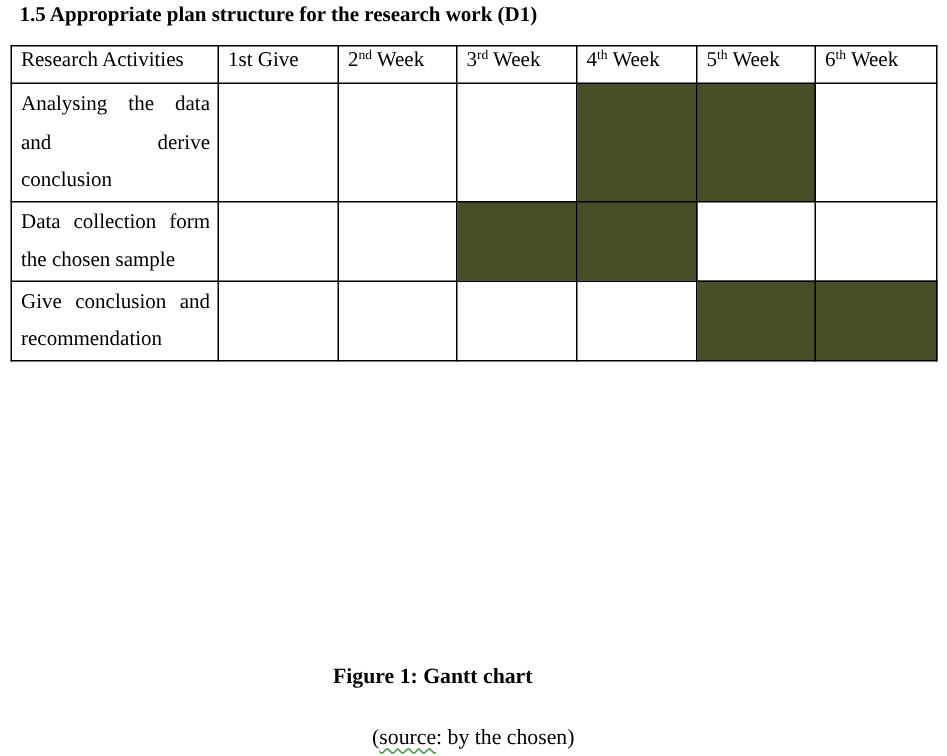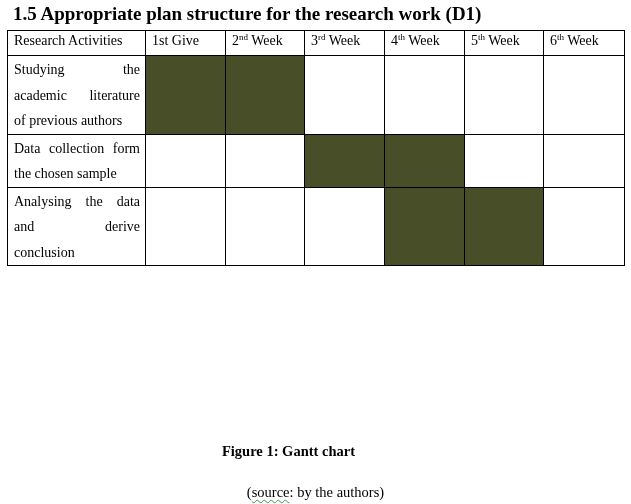--- a/index.html
+++ b/index.html
@@ -1,18 +1,18 @@
 <!DOCTYPE html>
 <html><head>
 <meta charset="utf-8">
 <style>
   html, body { margin: 0; padding: 0; background: #ffffff; }
   body { width: 631px; height: 504px; position: relative; overflow: hidden;
          font-family: "Liberation Serif", "DejaVu Serif", serif; color: #000; }
-  .heading { position: absolute; left: 13px; top: 3px; font-size: 19px; font-weight: bold; white-space: nowrap; }
+  .heading { position: absolute; left: 13px; top: 3px; font-size: 14px; font-weight: bold; white-space: nowrap; }
   table.gantt { position: absolute; left: 7px; top: 30px; border-collapse: collapse; table-layout: fixed; width: 617px; padding-left: 29px; }
   table.gantt td, table.gantt th { border: 1.2px solid #000; padding: 0; vertical-align: top; font-weight: normal; font-size: 14px; }
   table.gantt th { height: 24px; text-align: left; padding-left: 6px; line-height: 20px; white-space: nowrap; }
   table.gantt td.activity { padding: 1px 5px 0 6px; line-height: 25.5px; text-align: justify; text-align-last: left; }
   table.gantt td.activity .line { display: block; text-align: justify; text-align-last: justify; }
   table.gantt td.activity .line.last { text-align-last: left; }
   td.cell.filled { background: #484E28; }
   sup { font-size: 9px; vertical-align: 5px; line-height: 0; text-align: center; }
   .caption { position: absolute; left: 0; width: 577px; text-align: center; top: 443px; font-size: 14.5px; font-weight: bold; }
   .source { position: absolute; left: 0; width: 631px; text-align: center; top: 484px; font-size: 14.5px; }
@@ -40,53 +40,52 @@
       <th><span>2</span><sup>nd</sup><span> Week</span></th>
       <th><span>3</span><sup>rd</sup><span> Week</span></th>
       <th><span>4</span><sup>th</sup><span> Week</span></th>
       <th><span>5</span><sup>th</sup><span> Week</span></th>
       <th><span>6</span><sup>th</sup><span> Week</span></th>
     </tr>
   </thead>
   <tbody id="gantt-body">
       <tr>
         <td class="activity">
-          <span class="line">Studying the</span>
-          <span class="line">academic literature</span>
-          <span class="line last">of previous authors</span>
+          <span class="line">Analysing the data</span>
+          <span class="line">and derive</span>
+          <span class="line last">conclusion</span>
         </td>
-        <td class="cell filled" style="background: rgb(72, 78, 40);"></td>
-        <td class="cell filled" style="background: rgb(72, 78, 40);"></td>
         <td class="cell"></td>
         <td class="cell"></td>
         <td class="cell"></td>
+        <td class="cell filled" style="background: rgb(72, 78, 40);"></td>
+        <td class="cell filled" style="background: rgb(72, 78, 40);"></td>
         <td class="cell"></td>
       </tr>
       <tr>
         <td class="activity">
           <span class="line">Data collection form</span>
           <span class="line last">the chosen sample</span>
         </td>
         <td class="cell"></td>
         <td class="cell"></td>
         <td class="cell filled" style="background: rgb(72, 78, 40);"></td>
         <td class="cell filled" style="background: rgb(72, 78, 40);"></td>
         <td class="cell"></td>
         <td class="cell"></td>
       </tr>
       <tr>
         <td class="activity">
-          <span class="line">Analysing the data</span>
-          <span class="line">and derive</span>
-          <span class="line last">conclusion</span>
+          <span class="line">Give conclusion and</span>
+          <span class="line last">recommendation</span>
         </td>
+        <td class="cell"></td>
         <td class="cell"></td>
         <td class="cell"></td>
         <td class="cell"></td>
         <td class="cell filled" style="background: rgb(72, 78, 40);"></td>
         <td class="cell filled" style="background: rgb(72, 78, 40);"></td>
-        <td class="cell"></td>
       </tr>
     </tbody>
 </table>
 
 <div class="caption">Figure 1: Gantt chart</div>
-<div class="source"><span>(</span><span class="squiggle">source</span><span>:  by the authors)</span></div>
+<div class="source"><span>(</span><span class="squiggle">source</span><span>:  by the chosen)</span></div>
 
 </body></html>

